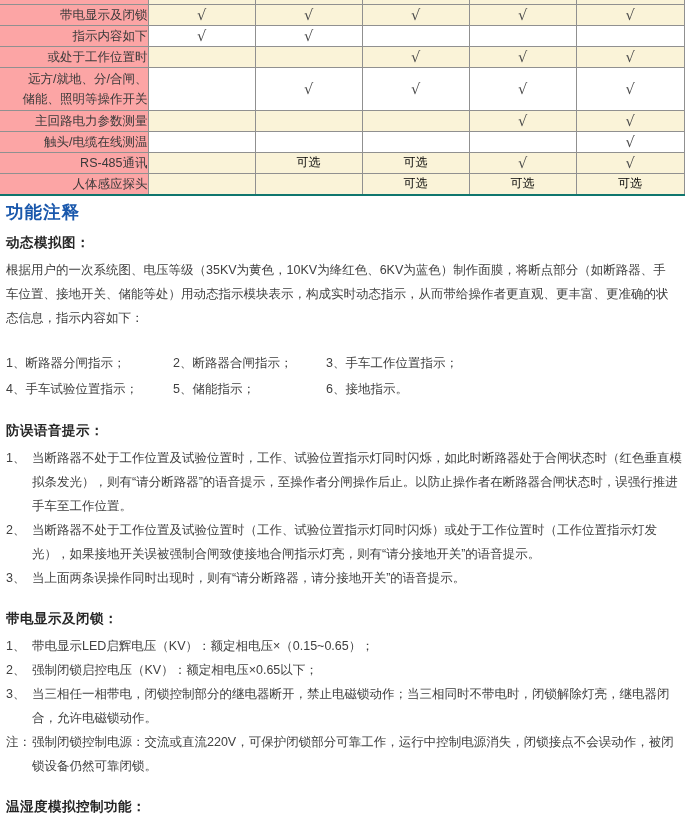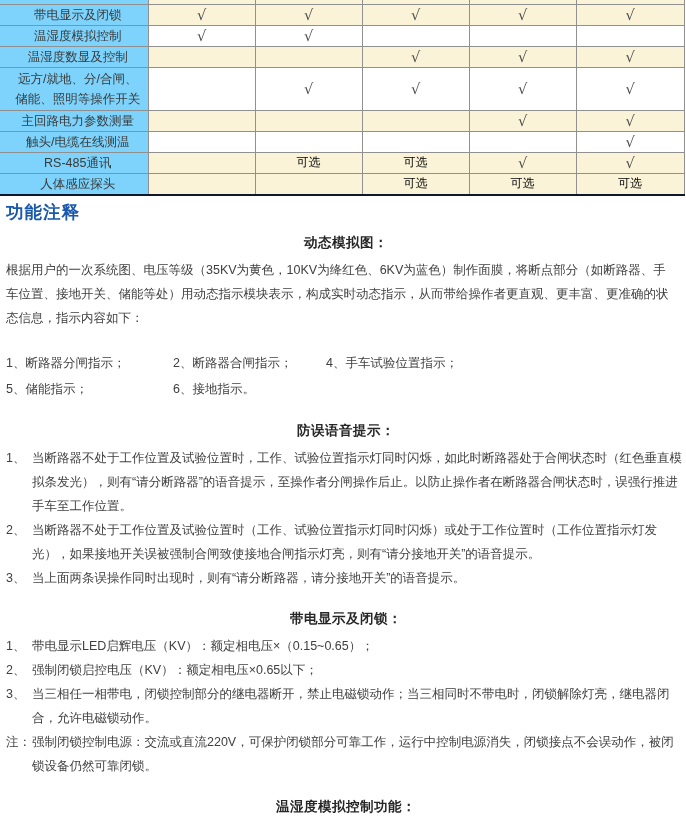--- a/index.html
+++ b/index.html
@@ -22,37 +22,37 @@
     border-collapse:collapse;table-layout:fixed;width:684px;margin:0;
   }
   .feature-table td{
     border-top:1px solid var(--border-gray);
     border-right:1px solid var(--border-gray);
     height:21px;padding:0;font-size:12.5px;color:var(--text-dark);
     overflow:hidden;
   }
   .feature-table tr.sliver td{height:4px;border-top:none;}
   .feature-table td.label-cell{
-    text-align:center;padding-left:8px;background:#7dd3fc;line-height:1.6;
+    text-align:right;padding-left:8px;background:#fca5a5;line-height:1.6;
   }
   .feature-table td.value-cell{text-align:center;}
   .feature-table td.shaded{background:var(--row-beige);}
   .feature-table tr.tall td{height:43px;}
-  .feature-table tr:last-child td{border-bottom:2px solid #0f172a;}
+  .feature-table tr:last-child td{border-bottom:2px solid #0f766e;}
   .cell-check{font-size:14.5px;color:#4c4c4c;font-family:"DejaVu Sans",sans-serif;}
   .cell-optional{font-size:12px;color:#000000;}
 
   
   .main-heading{
     font-size:17.5px;font-weight:bold;color:var(--heading-blue);
     margin:4px 0 0 6px;letter-spacing:1px;
   }
   h2.sec-heading{
     font-size:13.5px;font-weight:bold;color:#262626;
-    margin:20px 0 6px 6px;letter-spacing:0.5px;text-align:center;
+    margin:20px 0 6px 6px;letter-spacing:0.5px;
   }
   section.first h2.sec-heading{margin-top:10px;}
   p.body-text{
     font-size:12.5px;line-height:24px;color:#404040;
     margin:0 10px 0 6px;text-align:left;
   }
   .indicator-grid{
     display:grid;grid-template-columns:167px 153px auto;
     margin:20px 0 0 6px;font-size:12.5px;line-height:26px;color:#404040;
   }
@@ -86,29 +86,29 @@
       </tr>
     <tr>
           <td class="label-cell">带电显示及闭锁</td>
           <td class="value-cell shaded"><span class="cell-check">√</span></td>
           <td class="value-cell shaded"><span class="cell-check">√</span></td>
           <td class="value-cell shaded"><span class="cell-check">√</span></td>
           <td class="value-cell shaded"><span class="cell-check">√</span></td>
           <td class="value-cell shaded"><span class="cell-check">√</span></td>
         </tr>
         <tr>
-          <td class="label-cell">温湿度模拟控制</td>
-          <td class="value-cell"><span class="cell-check">√</span></td>
-          <td class="value-cell"><span class="cell-check">√</span></td>
-          <td class="value-cell"></td>
-          <td class="value-cell"></td>
-          <td class="value-cell"></td>
-        </tr>
-        <tr>
-          <td class="label-cell">温湿度数显及控制</td>
+          <td class="label-cell">指示内容如下</td>
+          <td class="value-cell"><span class="cell-check">√</span></td>
+          <td class="value-cell"><span class="cell-check">√</span></td>
+          <td class="value-cell"></td>
+          <td class="value-cell"></td>
+          <td class="value-cell"></td>
+        </tr>
+        <tr>
+          <td class="label-cell">或处于工作位置时</td>
           <td class="value-cell shaded"></td>
           <td class="value-cell shaded"></td>
           <td class="value-cell shaded"><span class="cell-check">√</span></td>
           <td class="value-cell shaded"><span class="cell-check">√</span></td>
           <td class="value-cell shaded"><span class="cell-check">√</span></td>
         </tr>
         <tr class="tall">
           <td class="label-cell">远方/就地、分/合闸、<br>储能、照明等操作开关</td>
           <td class="value-cell"></td>
           <td class="value-cell"><span class="cell-check">√</span></td>
@@ -152,20 +152,21 @@
   </table>
 
   <h1 class="main-heading">功能注释</h1>
 
   <section class="first">
     <h2 class="sec-heading">动态模拟图：</h2>
     <p class="body-text">根据用户的一次系统图、电压等级（35KV为黄色，10KV为绛红色、6KV为蓝色）制作面膜，将断点部分（如断路器、手车位置、接地开关、储能等处）用动态指示模块表示，构成实时动态指示，从而带给操作者更直观、更丰富、更准确的状态信息，指示内容如下：</p>
     <div class="indicator-grid">
         <div>1、断路器分闸指示；</div>
         <div>2、断路器合闸指示；</div>
+        <div>3、手车工作位置指示；</div>
         <div>4、手车试验位置指示；</div>
         <div>5、储能指示；</div>
         <div>6、接地指示。</div>
       </div>
   </section>
 
   <section>
     <h2 class="sec-heading">防误语音提示：</h2>
     <div class="num-list">
         <div class="num-item">

